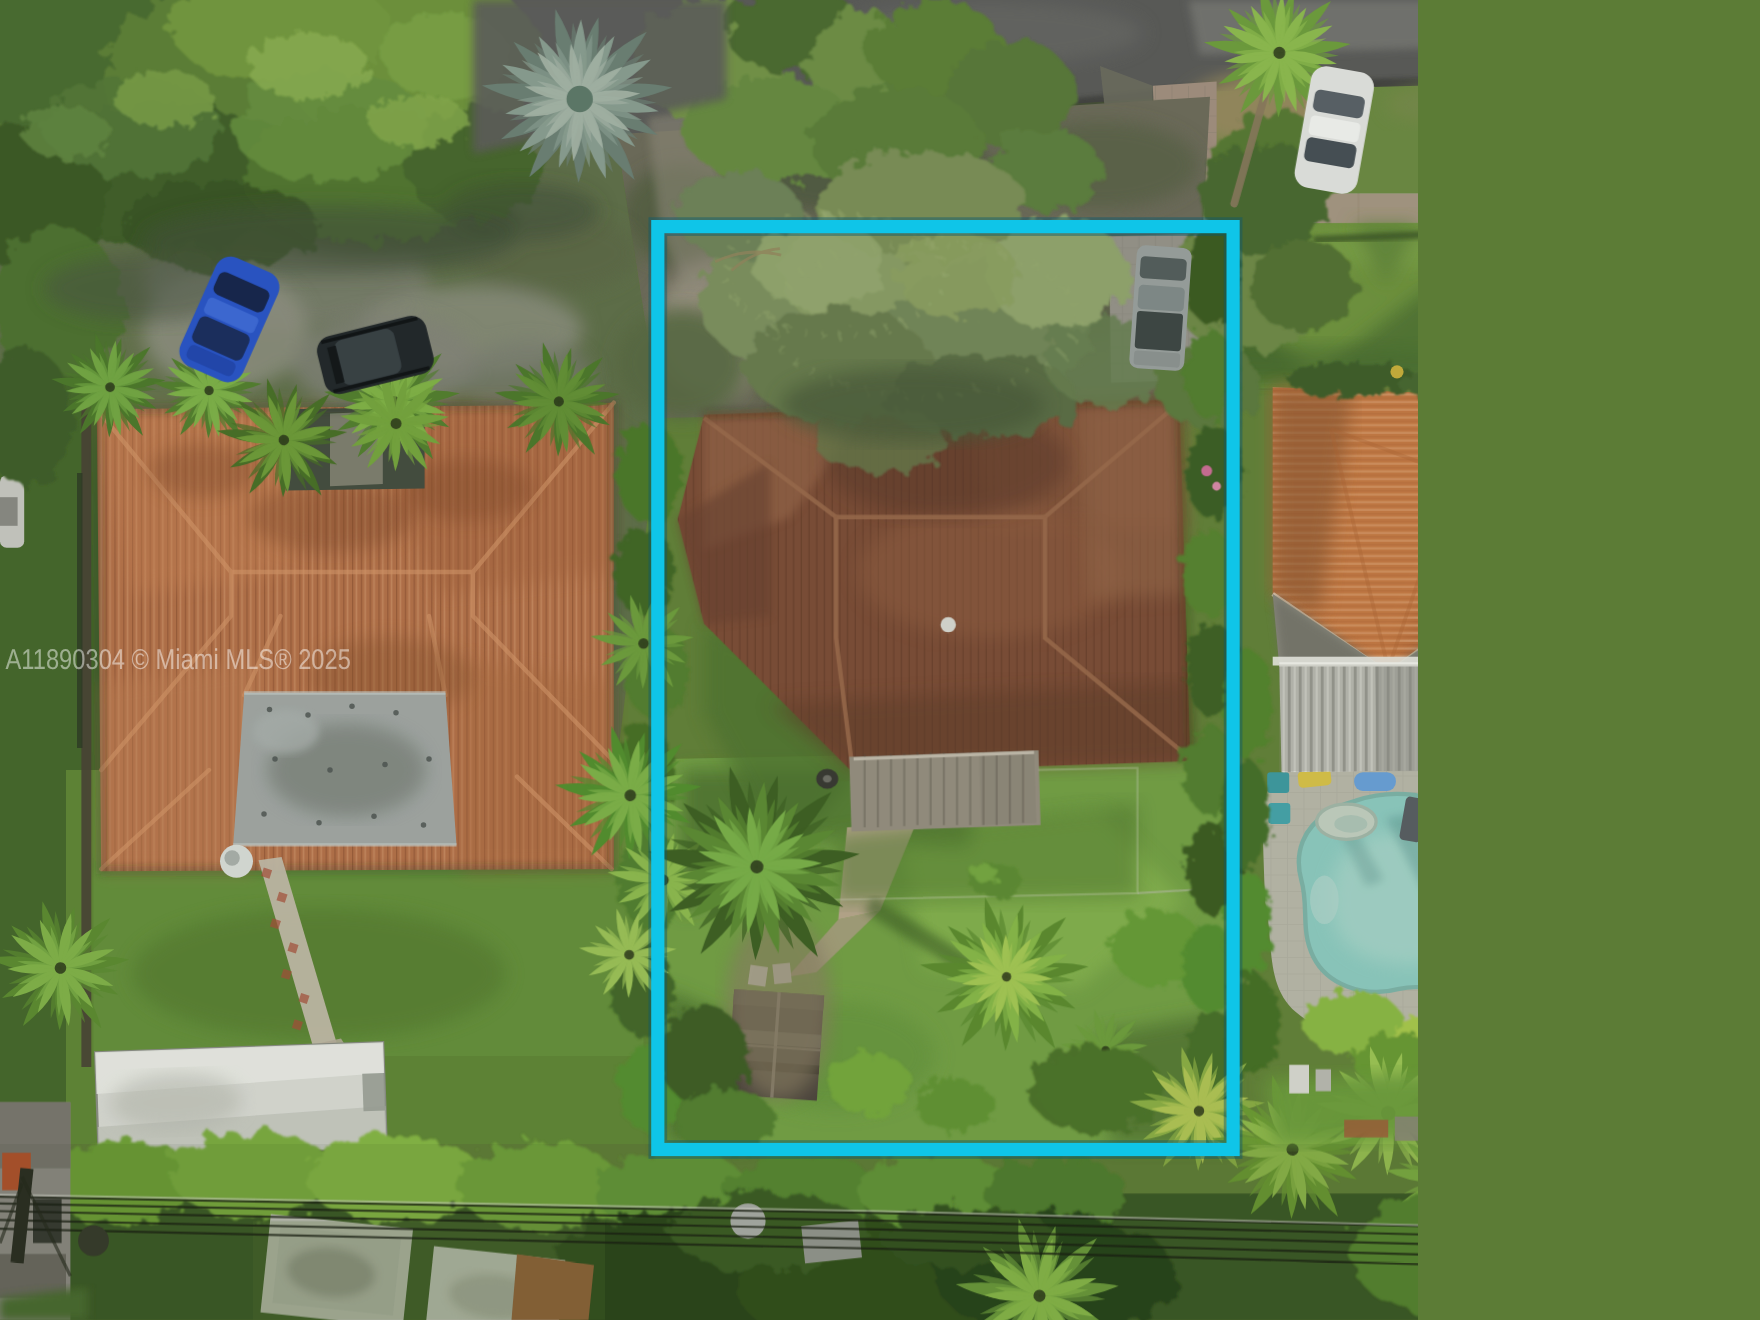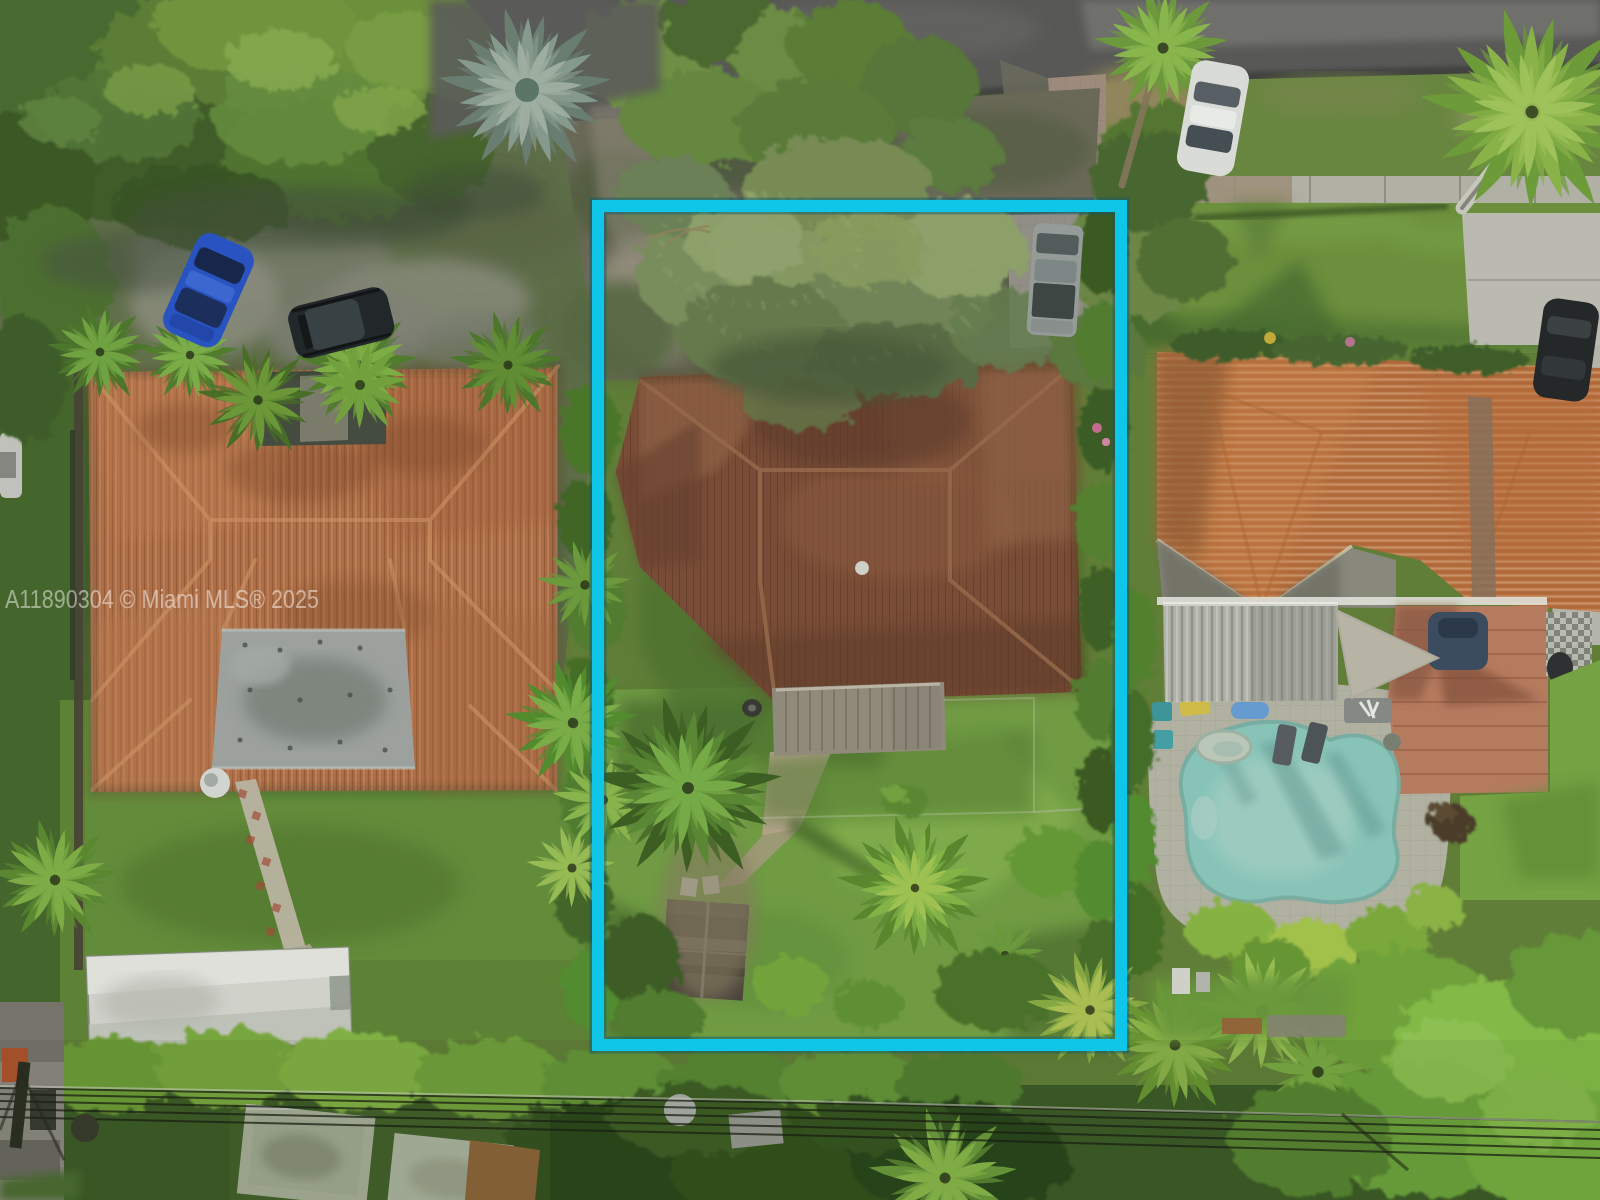--- a/index.html
+++ b/index.html
@@ -1,16 +1,16 @@
 <!DOCTYPE html>
 <html><head>
 <meta charset="utf-8">
 <style>
 html,body{margin:0;padding:0;background:#5c7c36;}
-#stage{position:relative;width:1600px;height:1200px;overflow:hidden;font-family:"Liberation Sans",sans-serif;}
+#stage{position:relative;width:1289px;height:1200px;overflow:hidden;font-family:"Liberation Sans",sans-serif;}
 svg{display:block}
 </style>
 </head>
 <body>
 <div id="stage">
 <svg width="1600" height="1200" viewBox="0 0 1600 1200" xmlns="http://www.w3.org/2000/svg">
 <defs>
   <filter id="b2">
           <feGaussianBlur stdDeviation="2"></feGaussianBlur>
         </filter>

